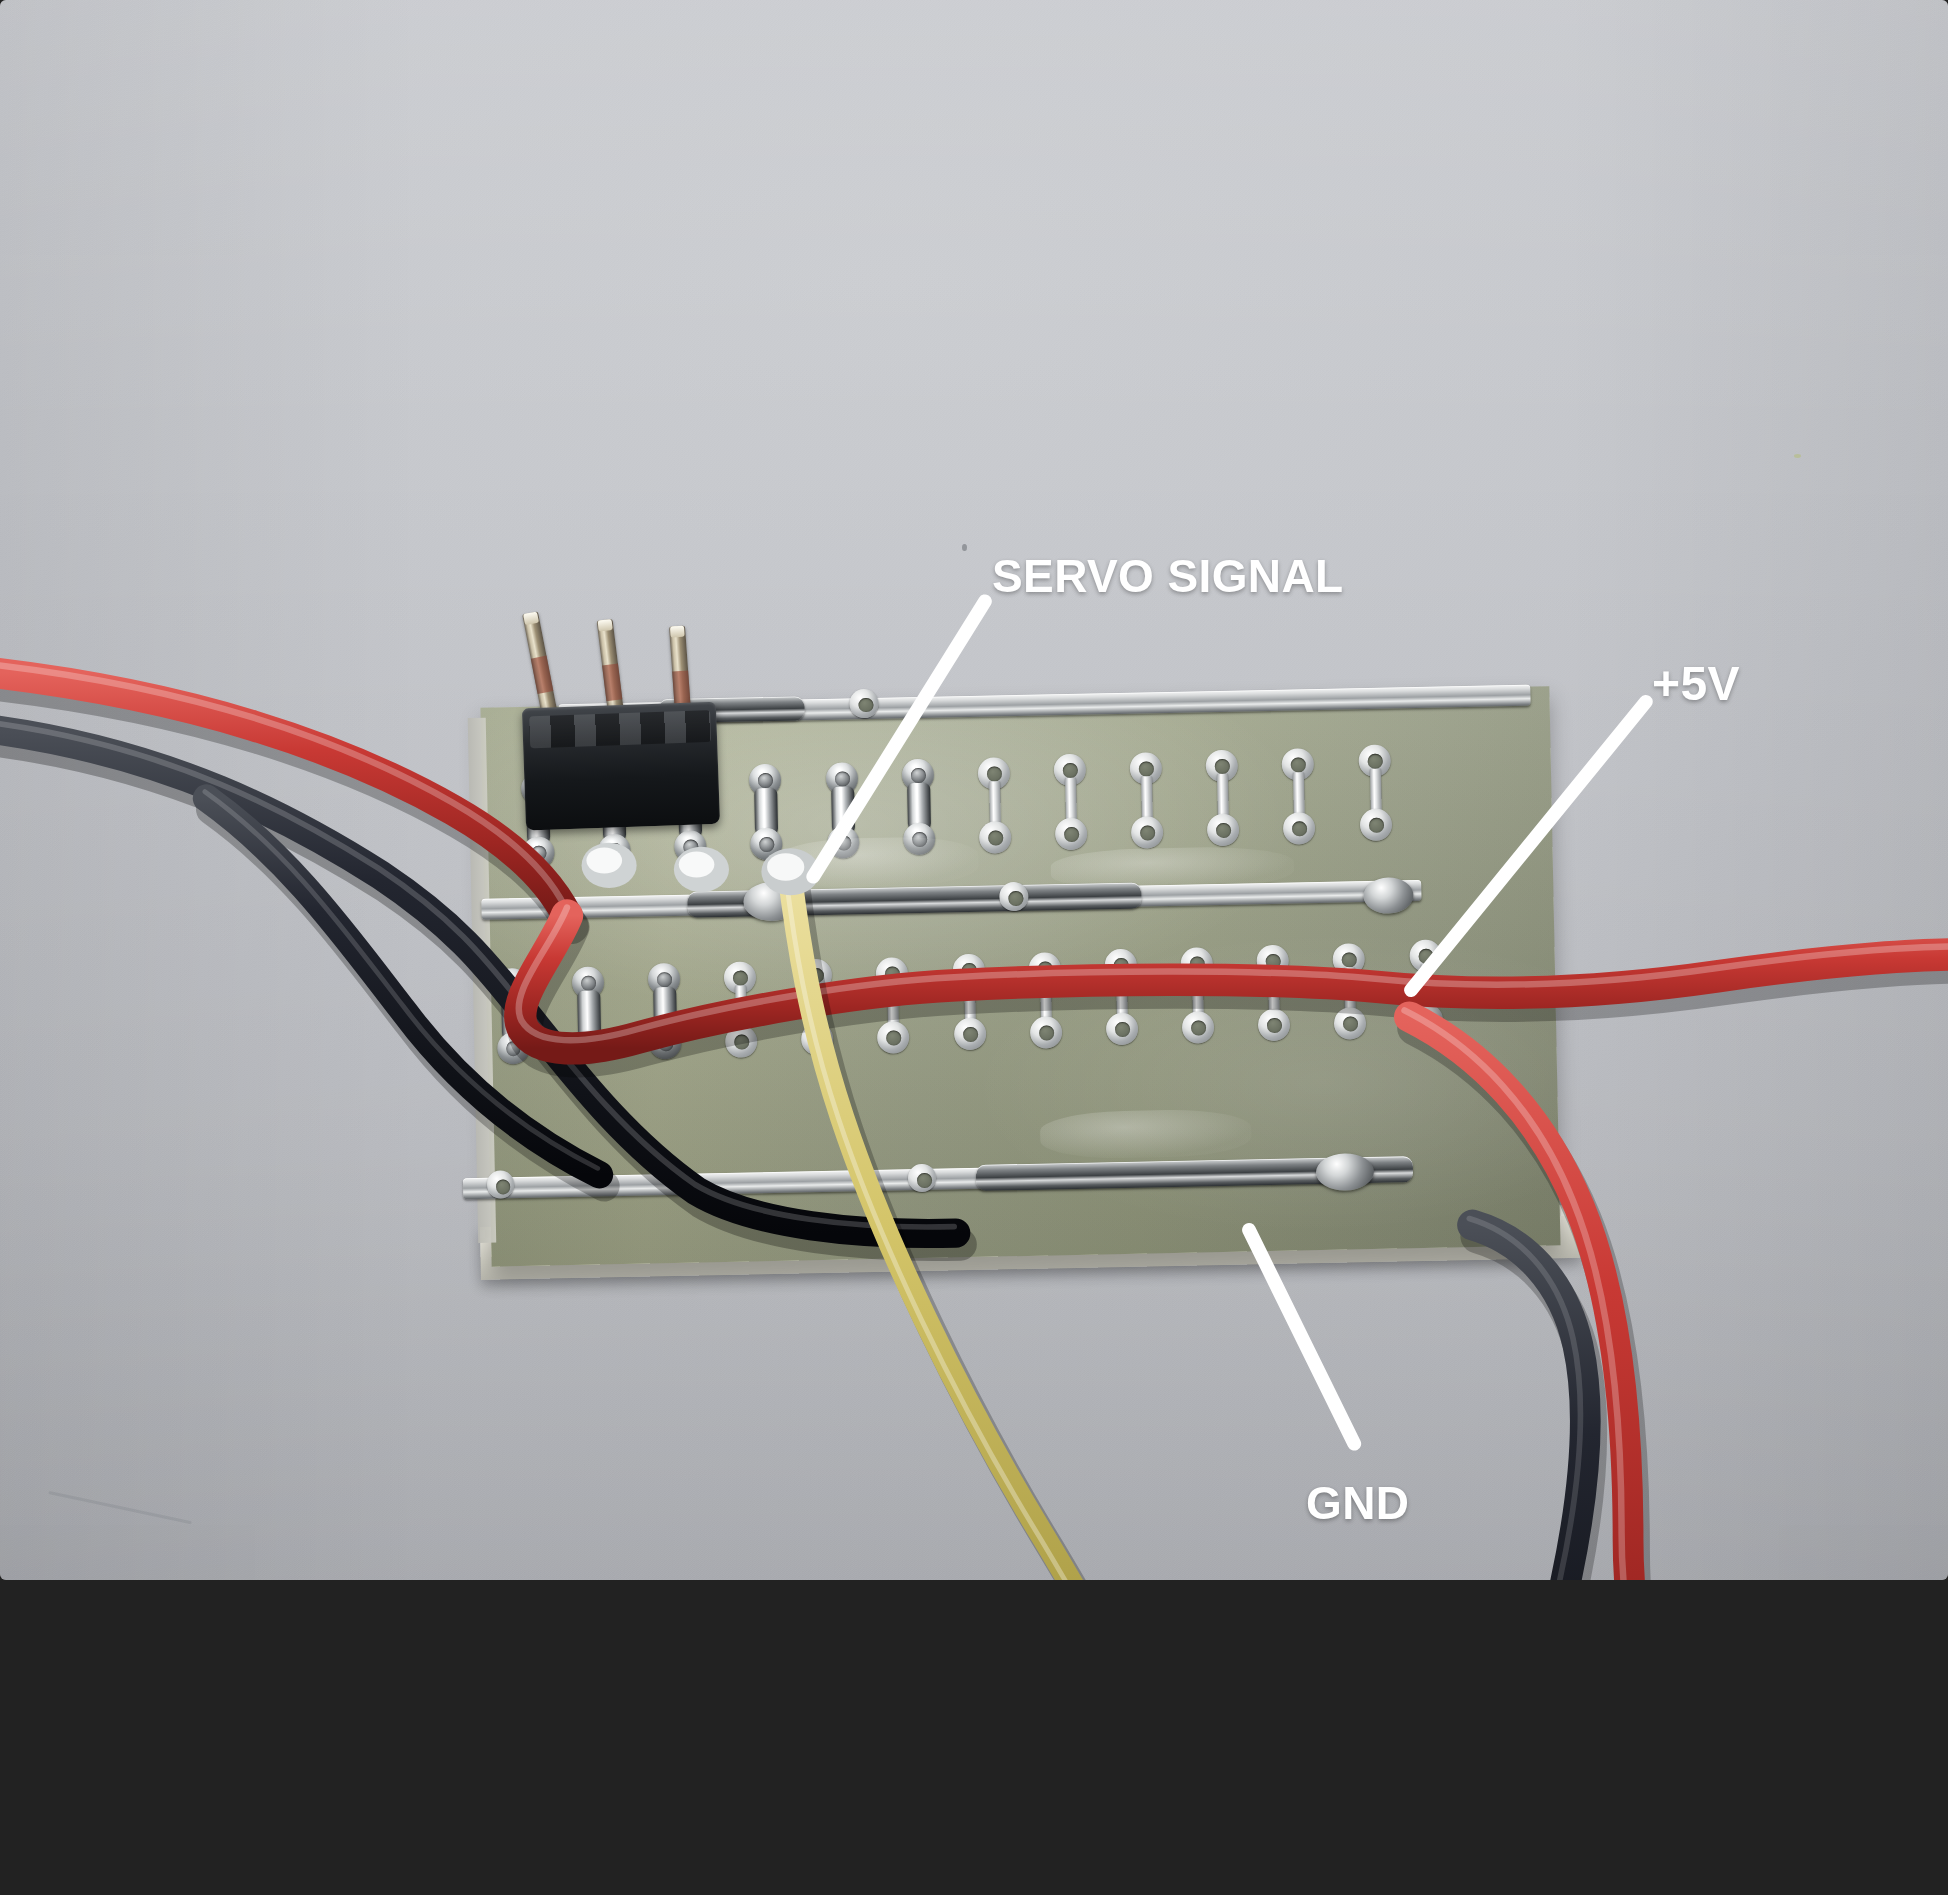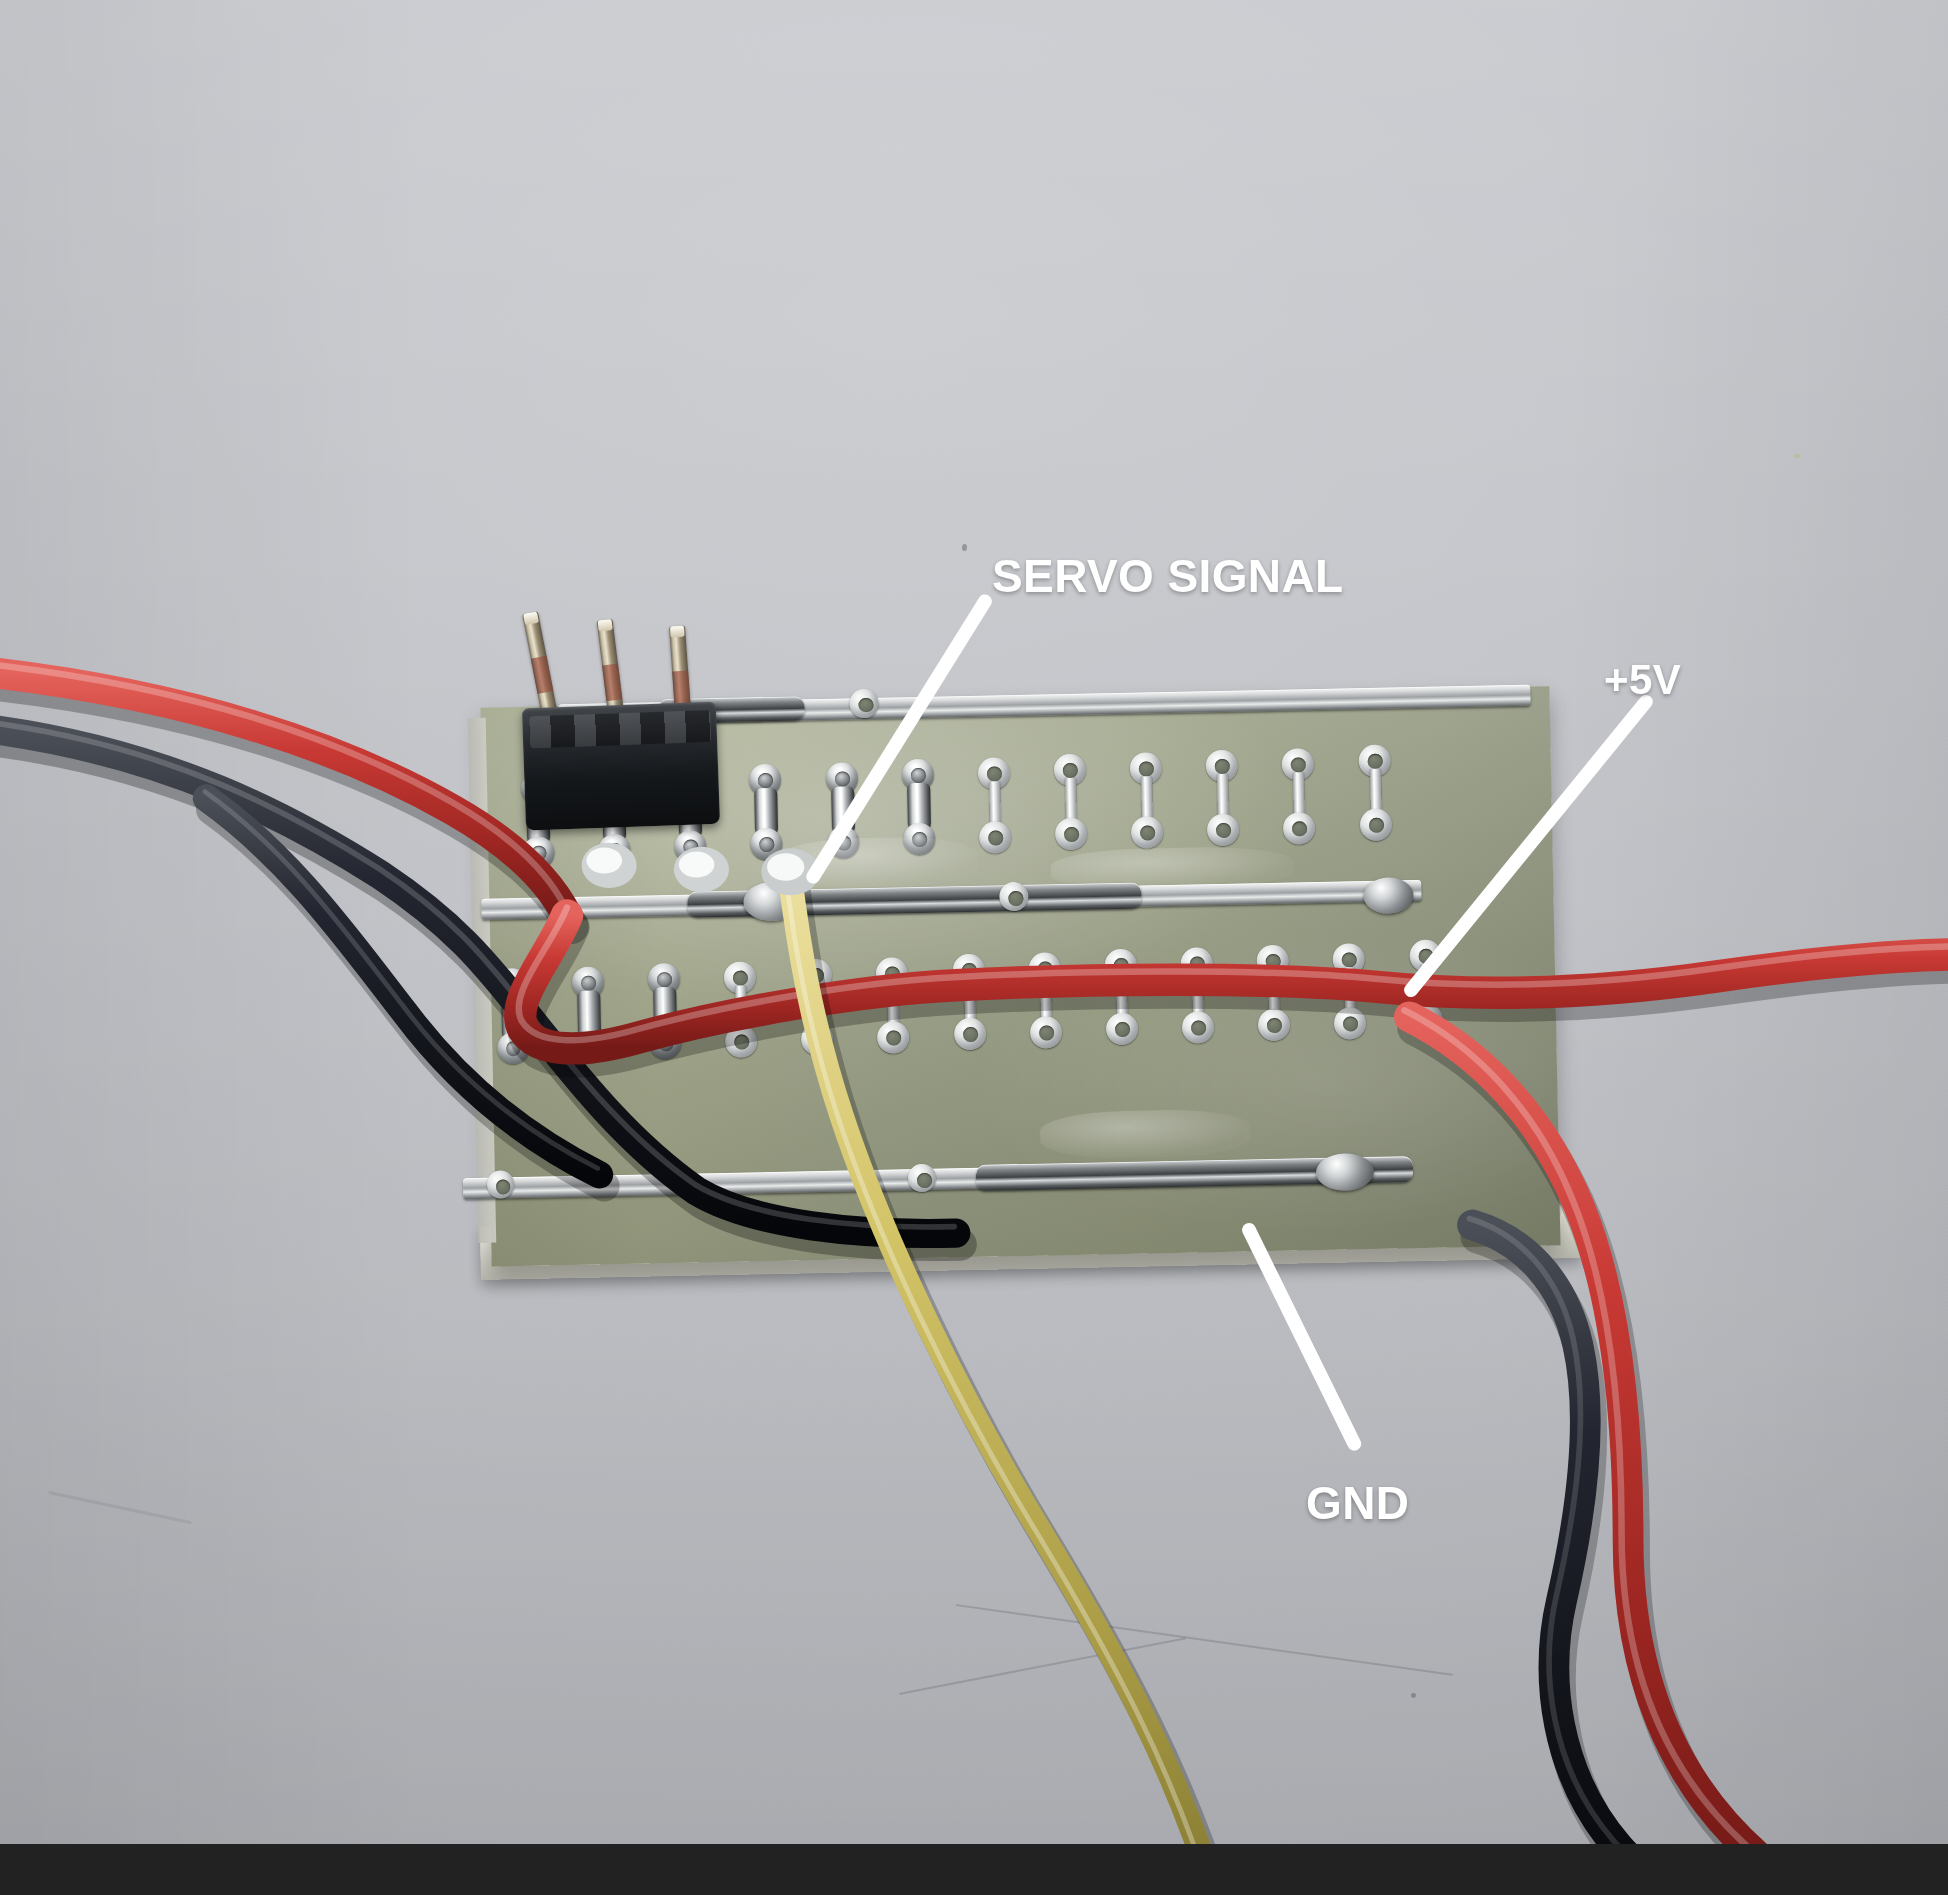--- a/index.html
+++ b/index.html
@@ -1,21 +1,22 @@
 <!DOCTYPE html>
 <html style="font-size:13px"><head>
 <meta charset="utf-8">
 <style>
   html,body{margin:0;padding:0;background:#222;}
   #stage{
     position:relative;
-    width:1948px;height:1844px;
+    width:1948px;height:1580px;
     overflow:hidden;
     font-family:"Liberation Sans", sans-serif;
     background:#404040;
+    border-radius:6px;
   }
   
   .bg{position:absolute;inset:0;}
   .bg-base{
     background:
       radial-gradient(ellipse 150% 110% at 46% 18%, #cbcdd1 0%, #c4c6cb 38%, #bcbec3 68%, #b2b4ba 100%);
   }
   .bg-vign{
     background:
       linear-gradient(180deg, rgba(255,255,255,.10) 0%, rgba(255,255,255,0) 28%, rgba(0,0,0,.035) 72%, rgba(0,0,0,.09) 100%),
@@ -149,21 +150,21 @@
 
   
   svg.layer{position:absolute;left:0;top:0;width:1948px;height:1896px;overflow:visible;}
   
   .callout{
     position:absolute;color:#fff;font-weight:bold;letter-spacing:0.4px;
     text-shadow:0 1.6px 4px rgba(0,0,0,.30);
     white-space:nowrap;
   }
   #lbl-servo{left:992px;top:549px;font-size:46px;}
-  #lbl-5v{left:1604px;top:656px;font-size:42px;}
+  #lbl-5v{left:1652px;top:656px;font-size:48px;}
   #lbl-gnd{left:1306px;top:1476px;font-size:46px;}
 </style>
 </head>
 <body>
 
 <div id="stage">
 
   <div class="bg bg-base"></div>
   <div class="bg bg-vign"></div>
   <div class="bg bg-noise"></div>

